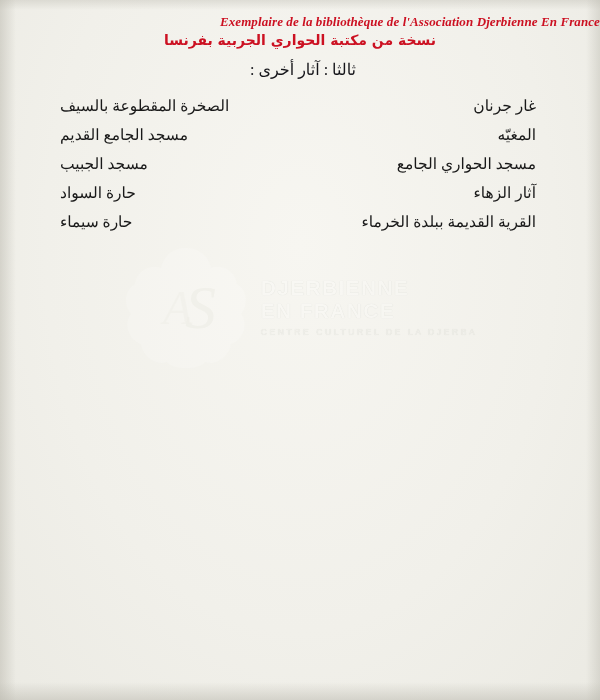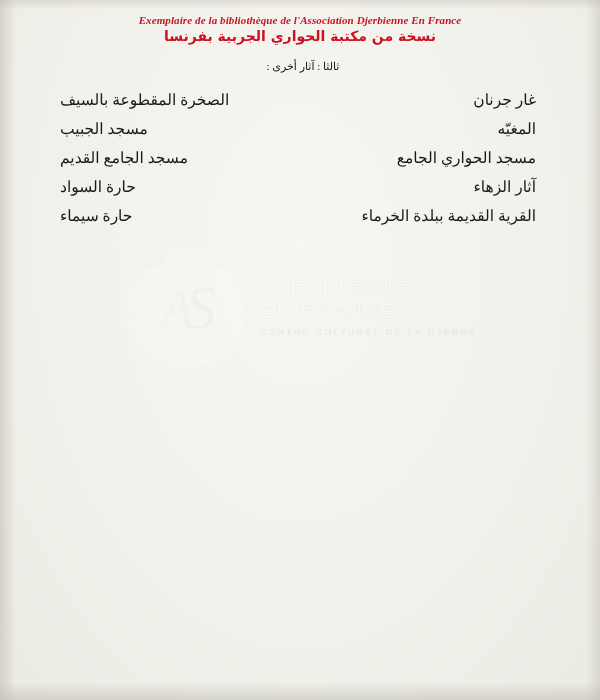--- a/index.html
+++ b/index.html
@@ -54,24 +54,25 @@
     top: 14px;
     left: 0;
     right: 0;
     text-align: center;
     color: #c8102e;
   }
   .stamp-line1 {
     font-family: "Liberation Serif", serif;
     font-style: italic;
     font-weight: bold;
-    font-size: 11px;
+    font-size: 13px;
     letter-spacing: 0.1px;
     color: #cc1122;
     white-space: nowrap;
+    text-align: right;
   }
   .stamp-line2 {
     font-family: "DejaVu Sans", sans-serif;
     font-weight: bold;
     font-size: 14px;
     color: #cc1122;
     direction: rtl;
     margin-top: 2px;
     white-space: nowrap;
   }
@@ -81,21 +82,21 @@
     position: absolute;
     top: 52px;
     left: 40px;
     right: 34px;
     direction: rtl;
     color: #1b1b1b;
     font-family: "Liberation Serif", "DejaVu Serif", serif;
   }
 
   .section-title {
-    font-size: 11px;
+    font-size: 16px;
     text-align: center;
     margin: 8px 0 16px 0;
     letter-spacing: 0px;
     color: #15151a;
   }
 
   .columns {
     display: flex;
     flex-direction: row;
     justify-content: space-between;
@@ -210,22 +211,22 @@
       <div class="col col-right">
         <div class="entry">غار جرنان</div>
         <div class="entry">المغيّه</div>
         <div class="entry">مسجد الحواري الجامع</div>
         <div class="entry">آثار الزهاء</div>
         <div class="entry">القرية القديمة ببلدة الخرماء</div>
       </div>
 
       <div class="col col-left">
         <div class="entry">الصخرة المقطوعة بالسيف</div>
+        <div class="entry">مسجد الجامع القديم</div>
         <div class="entry">مسجد الجبيب</div>
-        <div class="entry">مسجد الجامع القديم</div>
         <div class="entry">حارة السواد</div>
         <div class="entry">حارة سيماء</div>
       </div>
 
     </div>
   </div>
 
 </div>
 
 </body></html>

